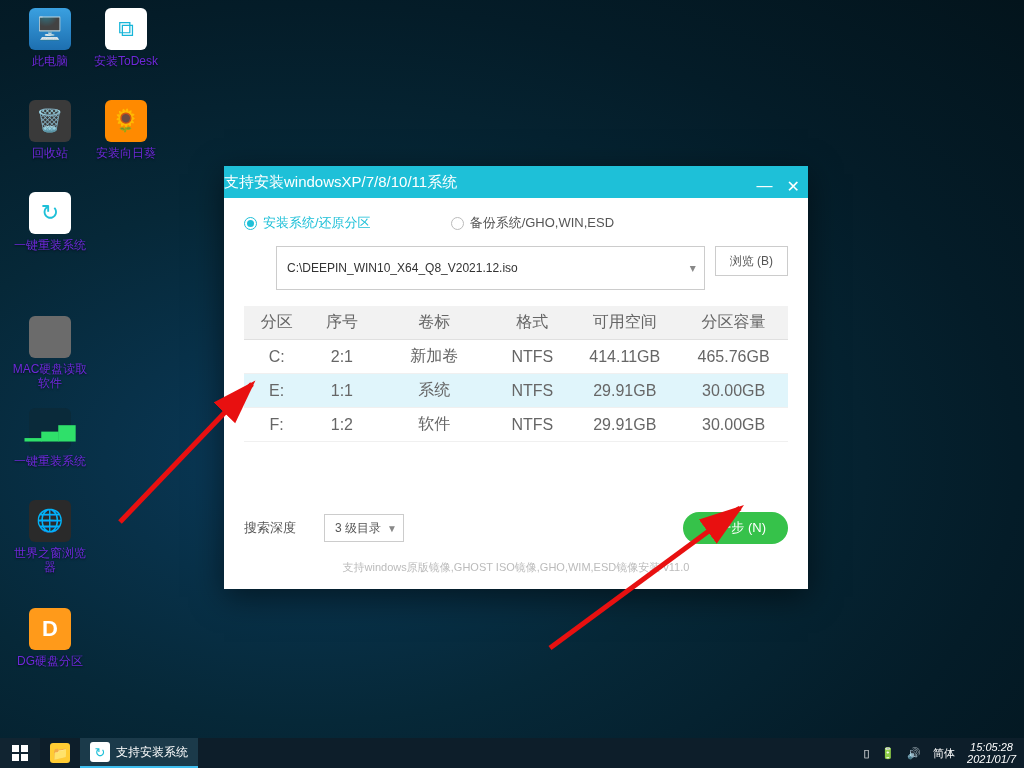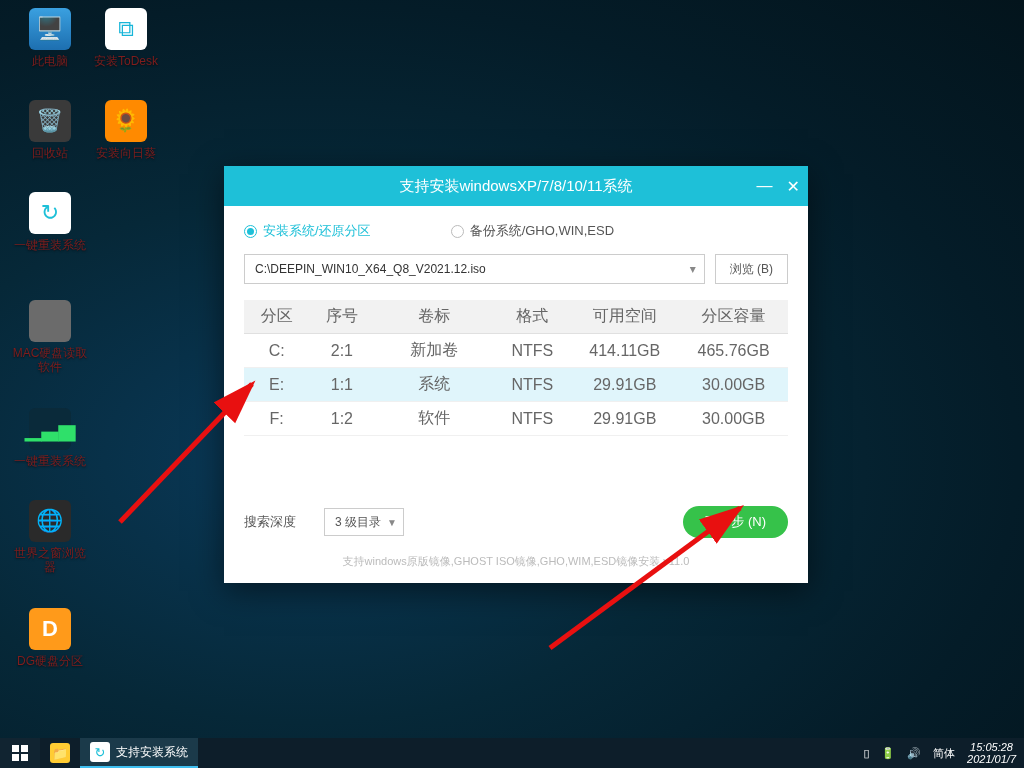--- a/index.html
+++ b/index.html
@@ -5,45 +5,45 @@
 * { margin:0; padding:0; box-sizing:border-box; font-family:"Microsoft YaHei","Segoe UI",sans-serif; }
 html,body { width:1024px; height:768px; overflow:hidden; }
 body {
   background: radial-gradient(ellipse at 30% 60%, #0a3a5a 0%, #062838 40%, #041c28 70%, #03141c 100%);
   position:relative; color:#fff;
 }
 
 .desktop { position:absolute; top:0; left:0; width:100%; height:738px; }
 .dicon { position:absolute; width:80px; text-align:center; cursor:pointer; }
 .dicon .ibox { width:42px; height:42px; margin:0 auto 4px auto; border-radius:6px; display:flex; align-items:center; justify-content:center; font-size:22px; }
-.dicon .lbl { font-size:12px; color:#7f1d1d; line-height:14px; text-shadow:0 1px 2px rgba(0,0,0,.6); }
+.dicon .lbl { font-size:12px; color:#6d28d9; line-height:14px; text-shadow:0 1px 2px rgba(0,0,0,.6); }
 
 .taskbar { position:absolute; bottom:0; left:0; width:100%; height:30px; background:#0d1e2a; display:flex; align-items:center; color:#fff; font-size:12px; }
 .start { width:40px; height:30px; display:flex; align-items:center; justify-content:center; background:#112431; }
 .start svg { width:16px; height:16px; fill:#fff; }
 .tbtn { height:30px; display:flex; align-items:center; padding:0 10px; gap:6px; }
 .tbtn.active { background:#1b3a4a; border-bottom:2px solid #3fbff0; }
 .tbtn .ticon { width:20px; height:20px; border-radius:3px; display:flex; align-items:center; justify-content:center; font-size:13px; }
 .tray { margin-left:auto; display:flex; align-items:center; gap:12px; padding:0 8px; font-size:11px; }
 .tray .clk { text-align:center; line-height:12px;font-style:italic; }
 
 .win { position:absolute; left:224px; top:166px; width:584px; background:#fff; box-shadow:0 8px 30px rgba(0,0,0,.5); }
-.titlebar { height:40px; background:#1ec0d8; color:#fff; display:flex; align-items:center; justify-content:center; position:relative; font-size:15px; }
+.titlebar { height:32px; background:#1ec0d8; color:#fff; display:flex; align-items:center; position:relative; font-size:15px; }
 .titlebtns { position:absolute; right:8px; top:0; height:40px; display:flex; align-items:center; gap:14px; }
 .titlebtns span { cursor:pointer; font-size:16px; }
 .winbody { padding:16px 20px 14px 20px; color:#555; }
 .moderow { display:flex; gap:80px; margin-bottom:14px; font-size:13px; }
 .radio { display:flex; align-items:center; gap:6px; cursor:pointer;justify-content:center; }
 .rdot { width:13px; height:13px; border-radius:50%; border:1px solid #bbb; display:flex; align-items:center; justify-content:center; }
 .rdot.sel { border-color:#1ec0d8; }
 .rdot.sel::after { content:""; width:7px; height:7px; border-radius:50%; background:#1ec0d8; }
 .radio.sel .rlbl { color:#1ec0d8; }
 .lblrow { font-size:13px; margin-bottom:8px; }
 .pathrow { display:flex; gap:10px; margin-bottom:16px; }
-.combo { flex:1; height:30px; border:1px solid #ccc; display:flex; align-items:center; padding:0 10px; font-size:12px; font-family:Consolas,monospace; color:#333; position:relative; }
+.combo { flex:1; height:44px; border:1px solid #ccc; display:flex; align-items:center; padding:0 10px; font-size:12px; font-family:Consolas,monospace; color:#333; position:relative;margin-left:32px; }
 .combo .caret { position:absolute; right:8px; color:#888; }
 .btn { height:30px; padding:0 14px; border:1px solid #ccc; background:#fff; font-size:12px; cursor:pointer; color:#555; display:flex; align-items:center; }
 table.part { width:100%; border-collapse:collapse; font-size:16px; }
 table.part th { background:#f2f2f2; color:#666; font-weight:normal; padding:6px 4px; border-bottom:1px solid #e0e0e0; }
 table.part td { padding:6px 4px; text-align:center; color:#666; border-bottom:1px solid #f0f0f0; }
 table.part tr.selrow td { background:#e0f5fb; }
 .botrow { display:flex; align-items:center; margin-top:70px; gap:28px; font-size:13px; }
 .select { height:28px; border:1px solid #ccc; padding:0 22px 0 10px; font-size:12px; color:#555; position:relative; display:flex; align-items:center; }
 .select .caret { position:absolute; right:6px; color:#888; font-size:10px; }
 .nextbtn { margin-left:auto; height:32px; padding:0 22px; background:#36c24a; color:#fff; border-radius:16px; font-size:13px; cursor:pointer; display:flex; align-items:center; }
@@ -69,21 +69,21 @@
       <div class="lbl">回收站</div>
     </div>
   <div class="dicon" style="left:86px; top:100px;">
       <div class="ibox" style="background:#ff8a00;">🌻</div>
       <div class="lbl">安装向日葵</div>
     </div>
   <div class="dicon" style="left:10px; top:192px;">
       <div class="ibox" style="background:#fff;color:#1ec0d8;">↻</div>
       <div class="lbl">一键重装系统</div>
     </div>
-  <div class="dicon" style="left:10px; top:300px;">
+  <div class="dicon" style="left:10px; top:316px;">
       <div class="ibox" style="background:#6b6b6b;"></div>
       <div class="lbl">MAC硬盘读取软件</div>
     </div>
   <div class="dicon" style="left:10px; top:408px;">
       <div class="ibox" style="background:#0a2a3a;color:#2fe06a;">▁▃▅</div>
       <div class="lbl">一键重装系统</div>
     </div>
   <div class="dicon" style="left:10px; top:500px;">
       <div class="ibox" style="background:#2a2a2a;">🌐</div>
       <div class="lbl">世界之窗浏览器</div>

